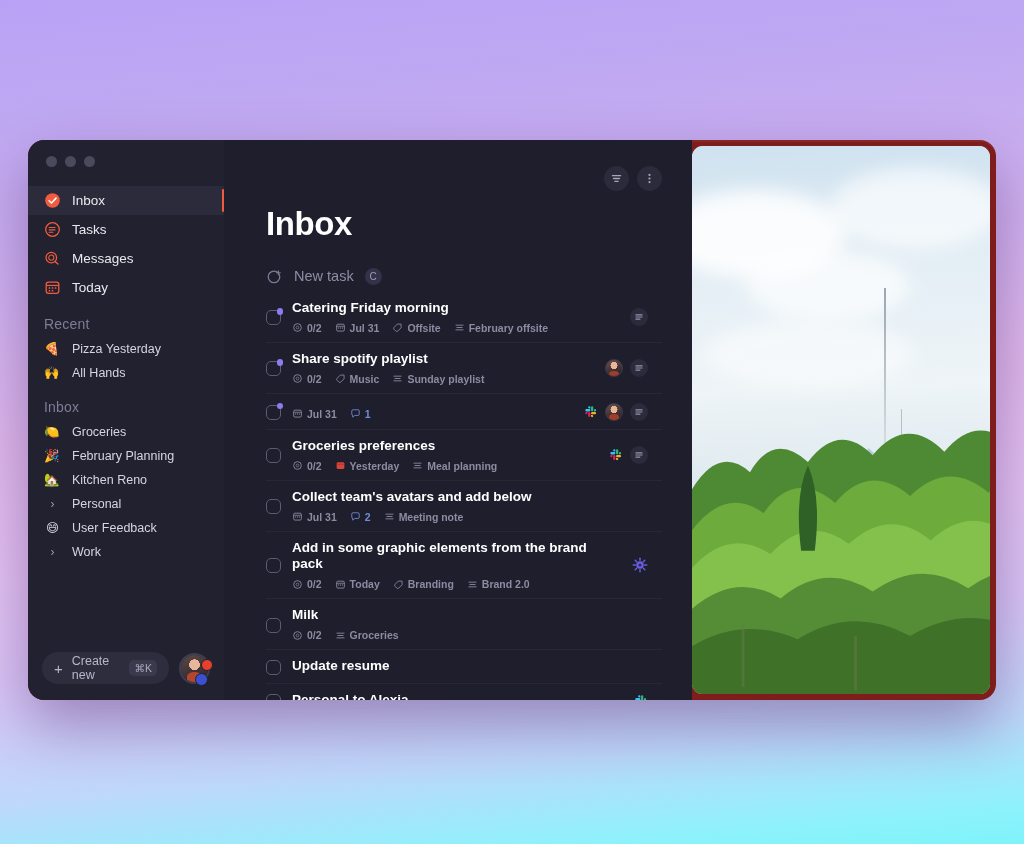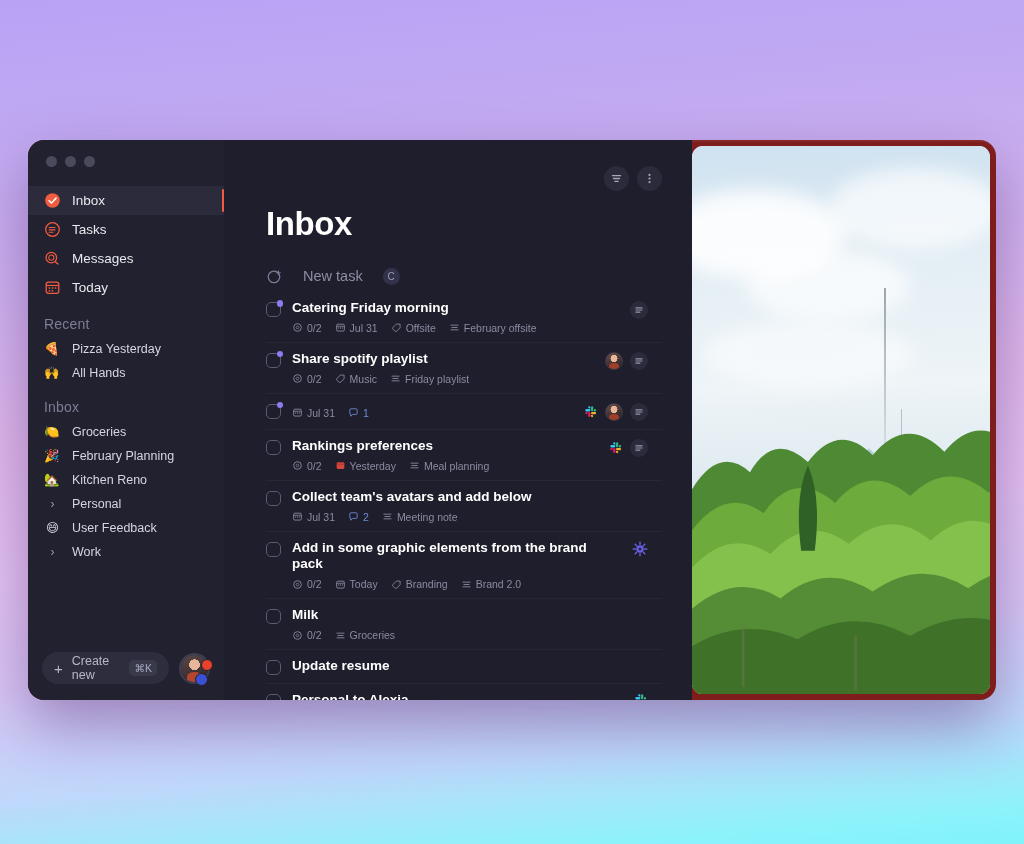--- a/index.html
+++ b/index.html
@@ -120,47 +120,47 @@
     display: flex; align-items: center; justify-content: center; cursor: pointer;
   }
   #page-title {
     font-size: 33px; font-weight: bold; color: #ffffff;
     padding: 14px 0 0 42px; letter-spacing: -.4px;
   }
 
   #task-list { padding: 0 0 0 42px; margin-top: 18px; overflow: hidden; }
 
   #new-task-row {
-    display: flex; align-items: center; gap: 20px; height: 30px; cursor: pointer;
+    display: flex; align-items: center; gap: 11px; height: 30px; cursor: pointer;
   }
   #new-task-label { color: #8d8da4; font-size: 14.5px; }
   #new-task-kbd {
     width: 17px; height: 17px; border-radius: 50%; background: #32324a;
     color: #9d9db5; font-size: 10px; display: flex; align-items: center; justify-content: center;
   }
 
   .task {
-    display: flex; align-items: flex-start; gap: 11px;
+    display: flex; align-items: center; gap: 11px;
     padding: 9px 44px 8px 0; position: relative;
   }
   .task + .task::before {
     content: ""; position: absolute; left: 0; right: 30px; top: 0;
     height: 1px; background: rgba(255,255,255,.045);
   }
   .cb {
     width: 15px; height: 15px; flex: 0 0 15px; margin-top: 2px;
     border: 1.5px solid #5b5b73; border-radius: 5px; position: relative; cursor: pointer;
   }
   .cb.unread::after {
     content: ""; position: absolute; right: -3px; top: -3px;
     width: 6.5px; height: 6.5px; border-radius: 50%; background: #8d7bf2;
   }
   .task-body { flex: 1; min-width: 0; }
   .task-title { color: #ffffff; font-size: 13.5px; font-weight: bold; line-height: 1.25; }
-  .meta { display: flex; align-items: center; gap: 13px; margin-top: 5px; flex-wrap: nowrap; }
+  .meta { display: flex; align-items: center; gap: 13px; margin-top: 5px; flex-wrap: nowrap; font-weight: bold; }
   .meta-item { display: flex; align-items: center; gap: 4px; color: #8b8ba2; font-size: 10.5px; white-space: nowrap; }
   .meta-item.comment { color: #6f8ed6; }
   .task-right { display: flex; align-items: center; gap: 7px; margin-top: 1px; }
 
   .sub-ico { width: 18px; height: 18px; border-radius: 50%; background: #2b2b3b;
              display: flex; align-items: center; justify-content: center; cursor: pointer; }
   .row-av {
     width: 18px; height: 18px; border-radius: 50%; overflow: hidden;
     border: 1px solid #3b3b4e;
     background: radial-gradient(circle at 50% 34%, #e8b79a 0 26%, transparent 27%),
@@ -415,21 +415,21 @@
                   <span>Music</span>
                 </span>
                 <span class="meta-item ">
                   <svg width="11" height="11" viewBox="0 0 16 16">
                     <g stroke="#8b8ba2" stroke-width="1.3" stroke-linecap="round">
                       <path d="M2.8 4.6h10.4"></path>
                       <path d="M4.2 8h7.6"></path>
                       <path d="M2.8 11.4h10.4"></path>
                     </g>
                   </svg>
-                  <span>Friday playlist</span>
+                  <span>Sunday playlist</span>
                 </span>
               </div>
      </div>
      <div class="task-right">
               <span class="row-av"></span>
               <span class="sub-ico">
                 <svg width="10" height="10" viewBox="0 0 16 16">
                   <g stroke="#9595ad" stroke-width="1.7" stroke-linecap="round">
                     <path d="M3 4.6h10"></path>
                     <path d="M3 8h10"></path>
@@ -482,21 +482,21 @@
                     <path d="M3 8h10"></path>
                     <path d="M3 11.4h6.5"></path>
                   </g>
                 </svg>
               </span>
             </div>
           </div>
           <div class="task">
             <span class="cb "></span>
      <div class="task-body">
-       <div class="task-title">Rankings preferences</div>
+       <div class="task-title">Groceries preferences</div>
        <div class="meta">
                 <span class="meta-item ">
                   <svg width="11" height="11" viewBox="0 0 16 16">
                     <circle cx="8" cy="8" r="5.6" stroke="#8b8ba2" stroke-width="1.3" fill="none"></circle>
                     <circle cx="8" cy="8" r="2" fill="none" stroke="#8b8ba2" stroke-width="1"></circle>
                   </svg>
                   <span>0/2</span>
                 </span>
                 <span class="meta-item ">
                   <svg width="11" height="11" viewBox="0 0 16 16">

